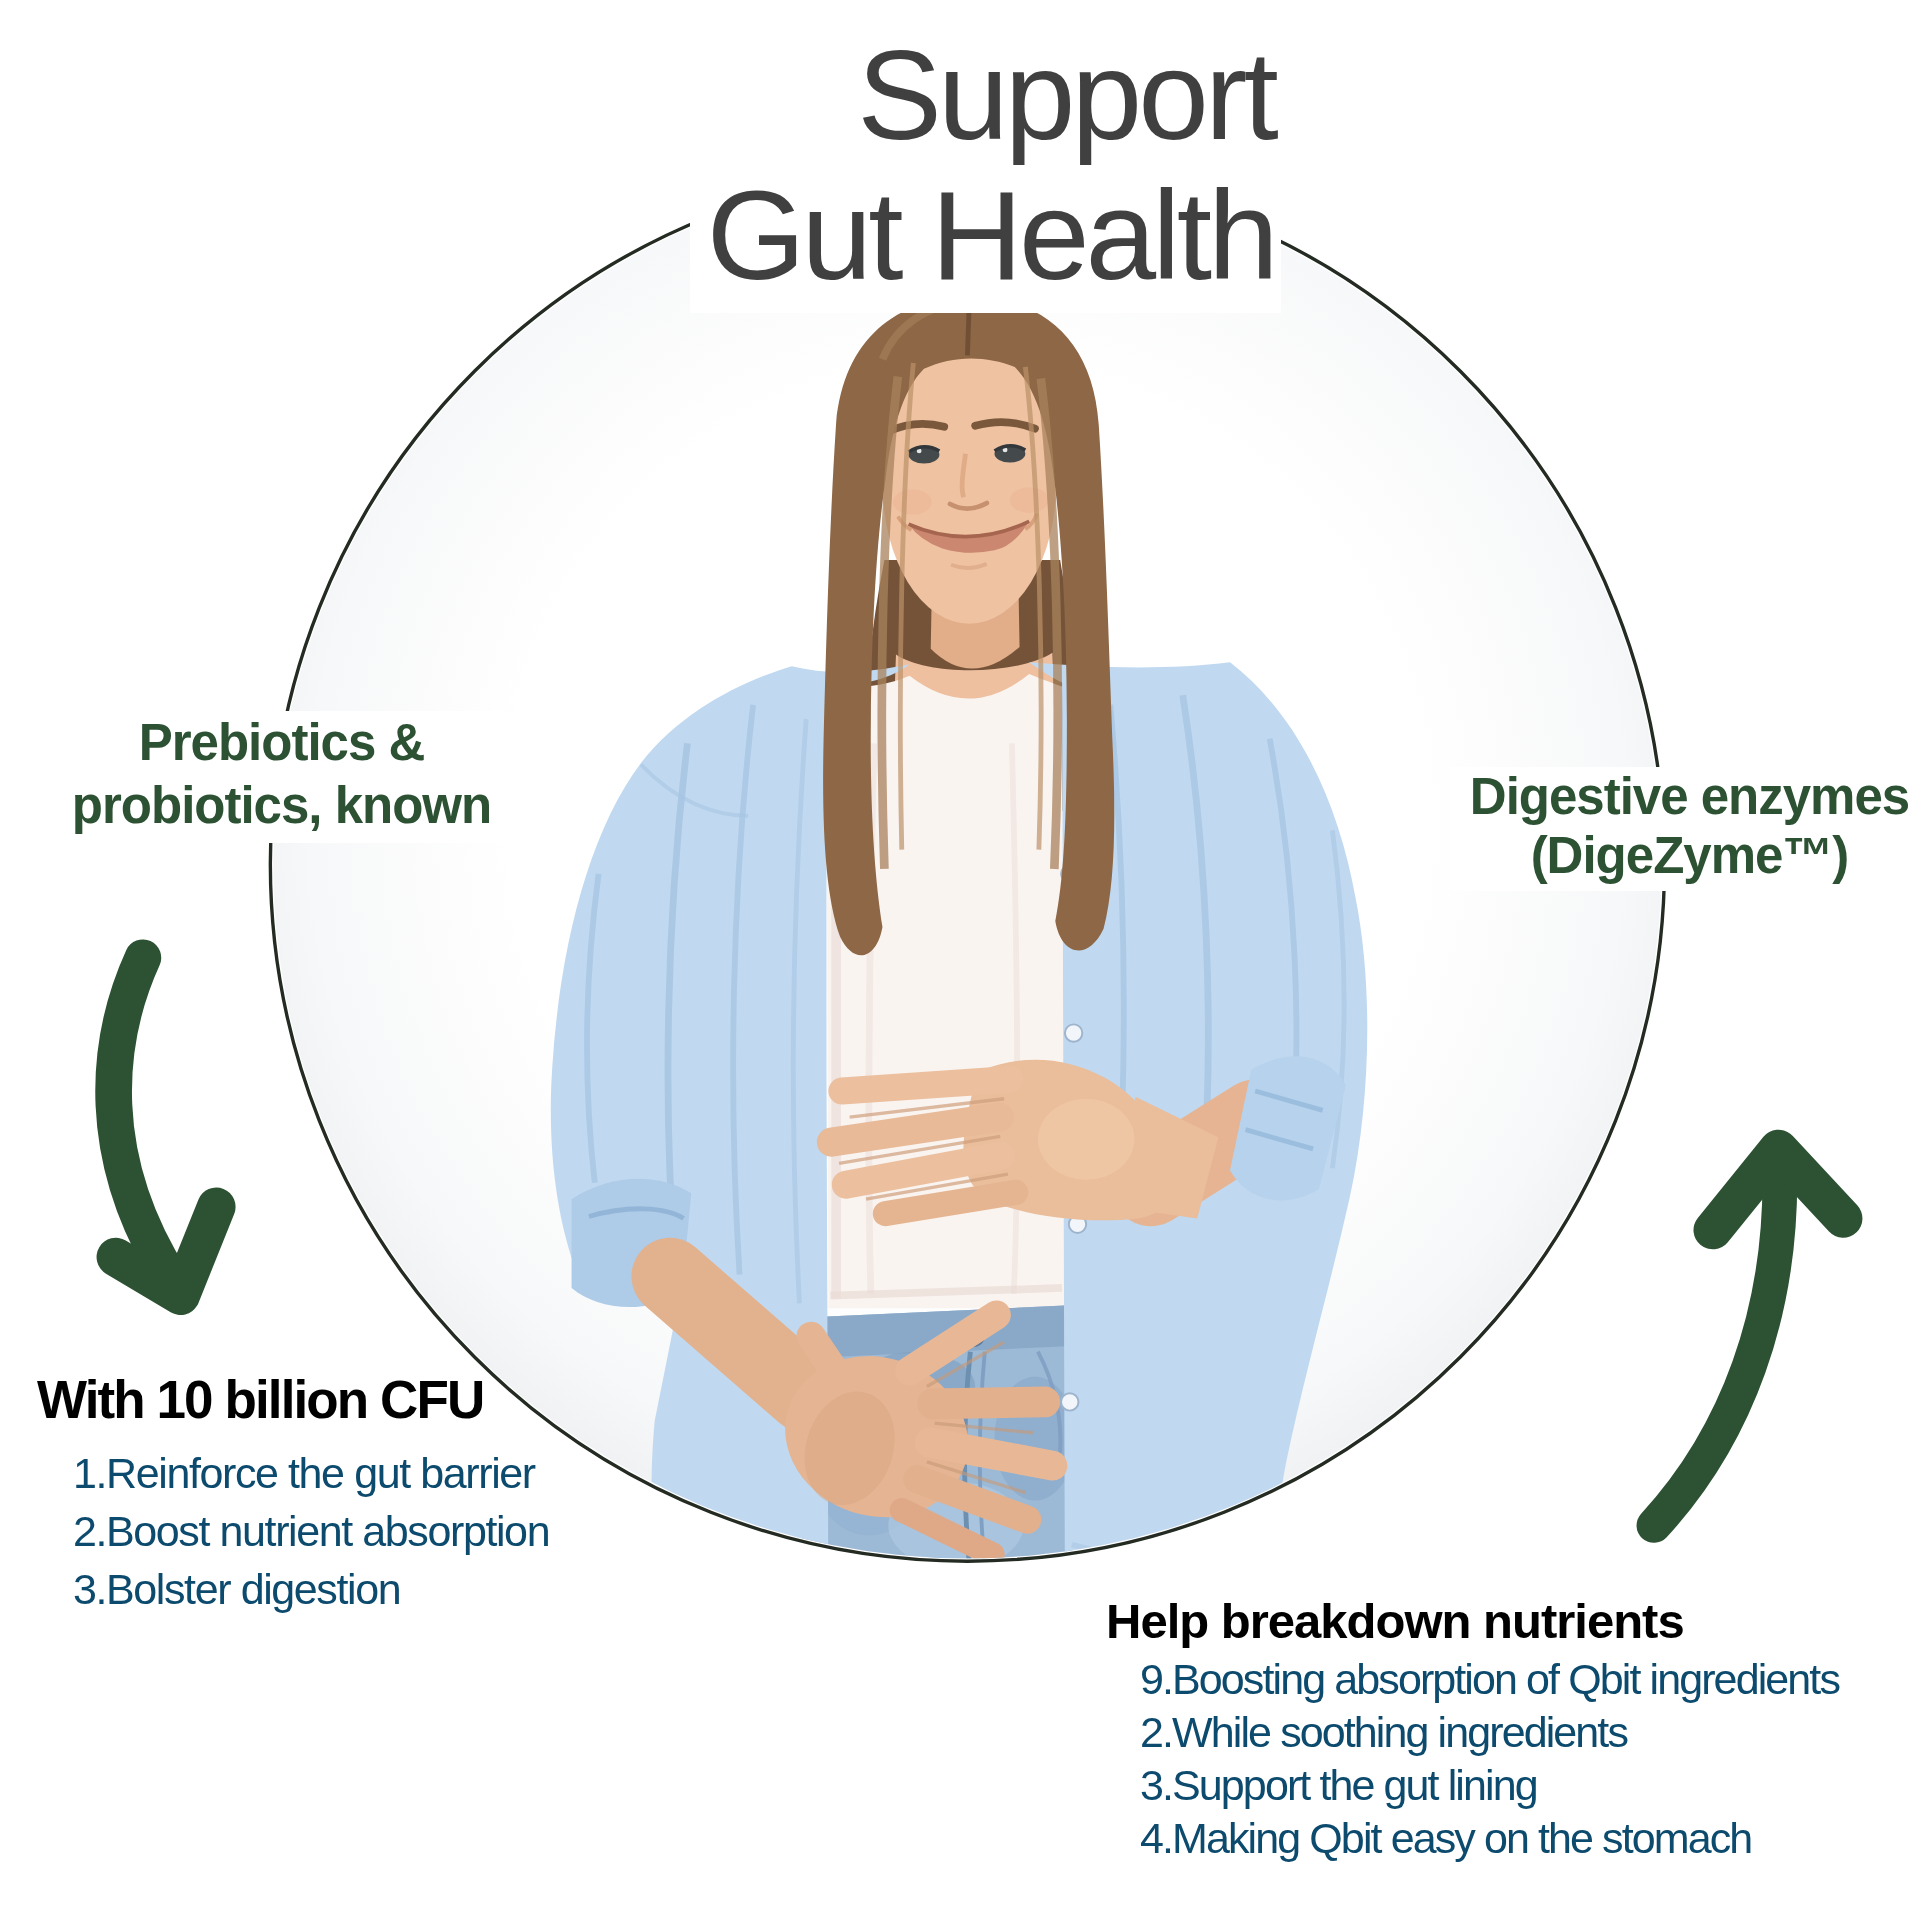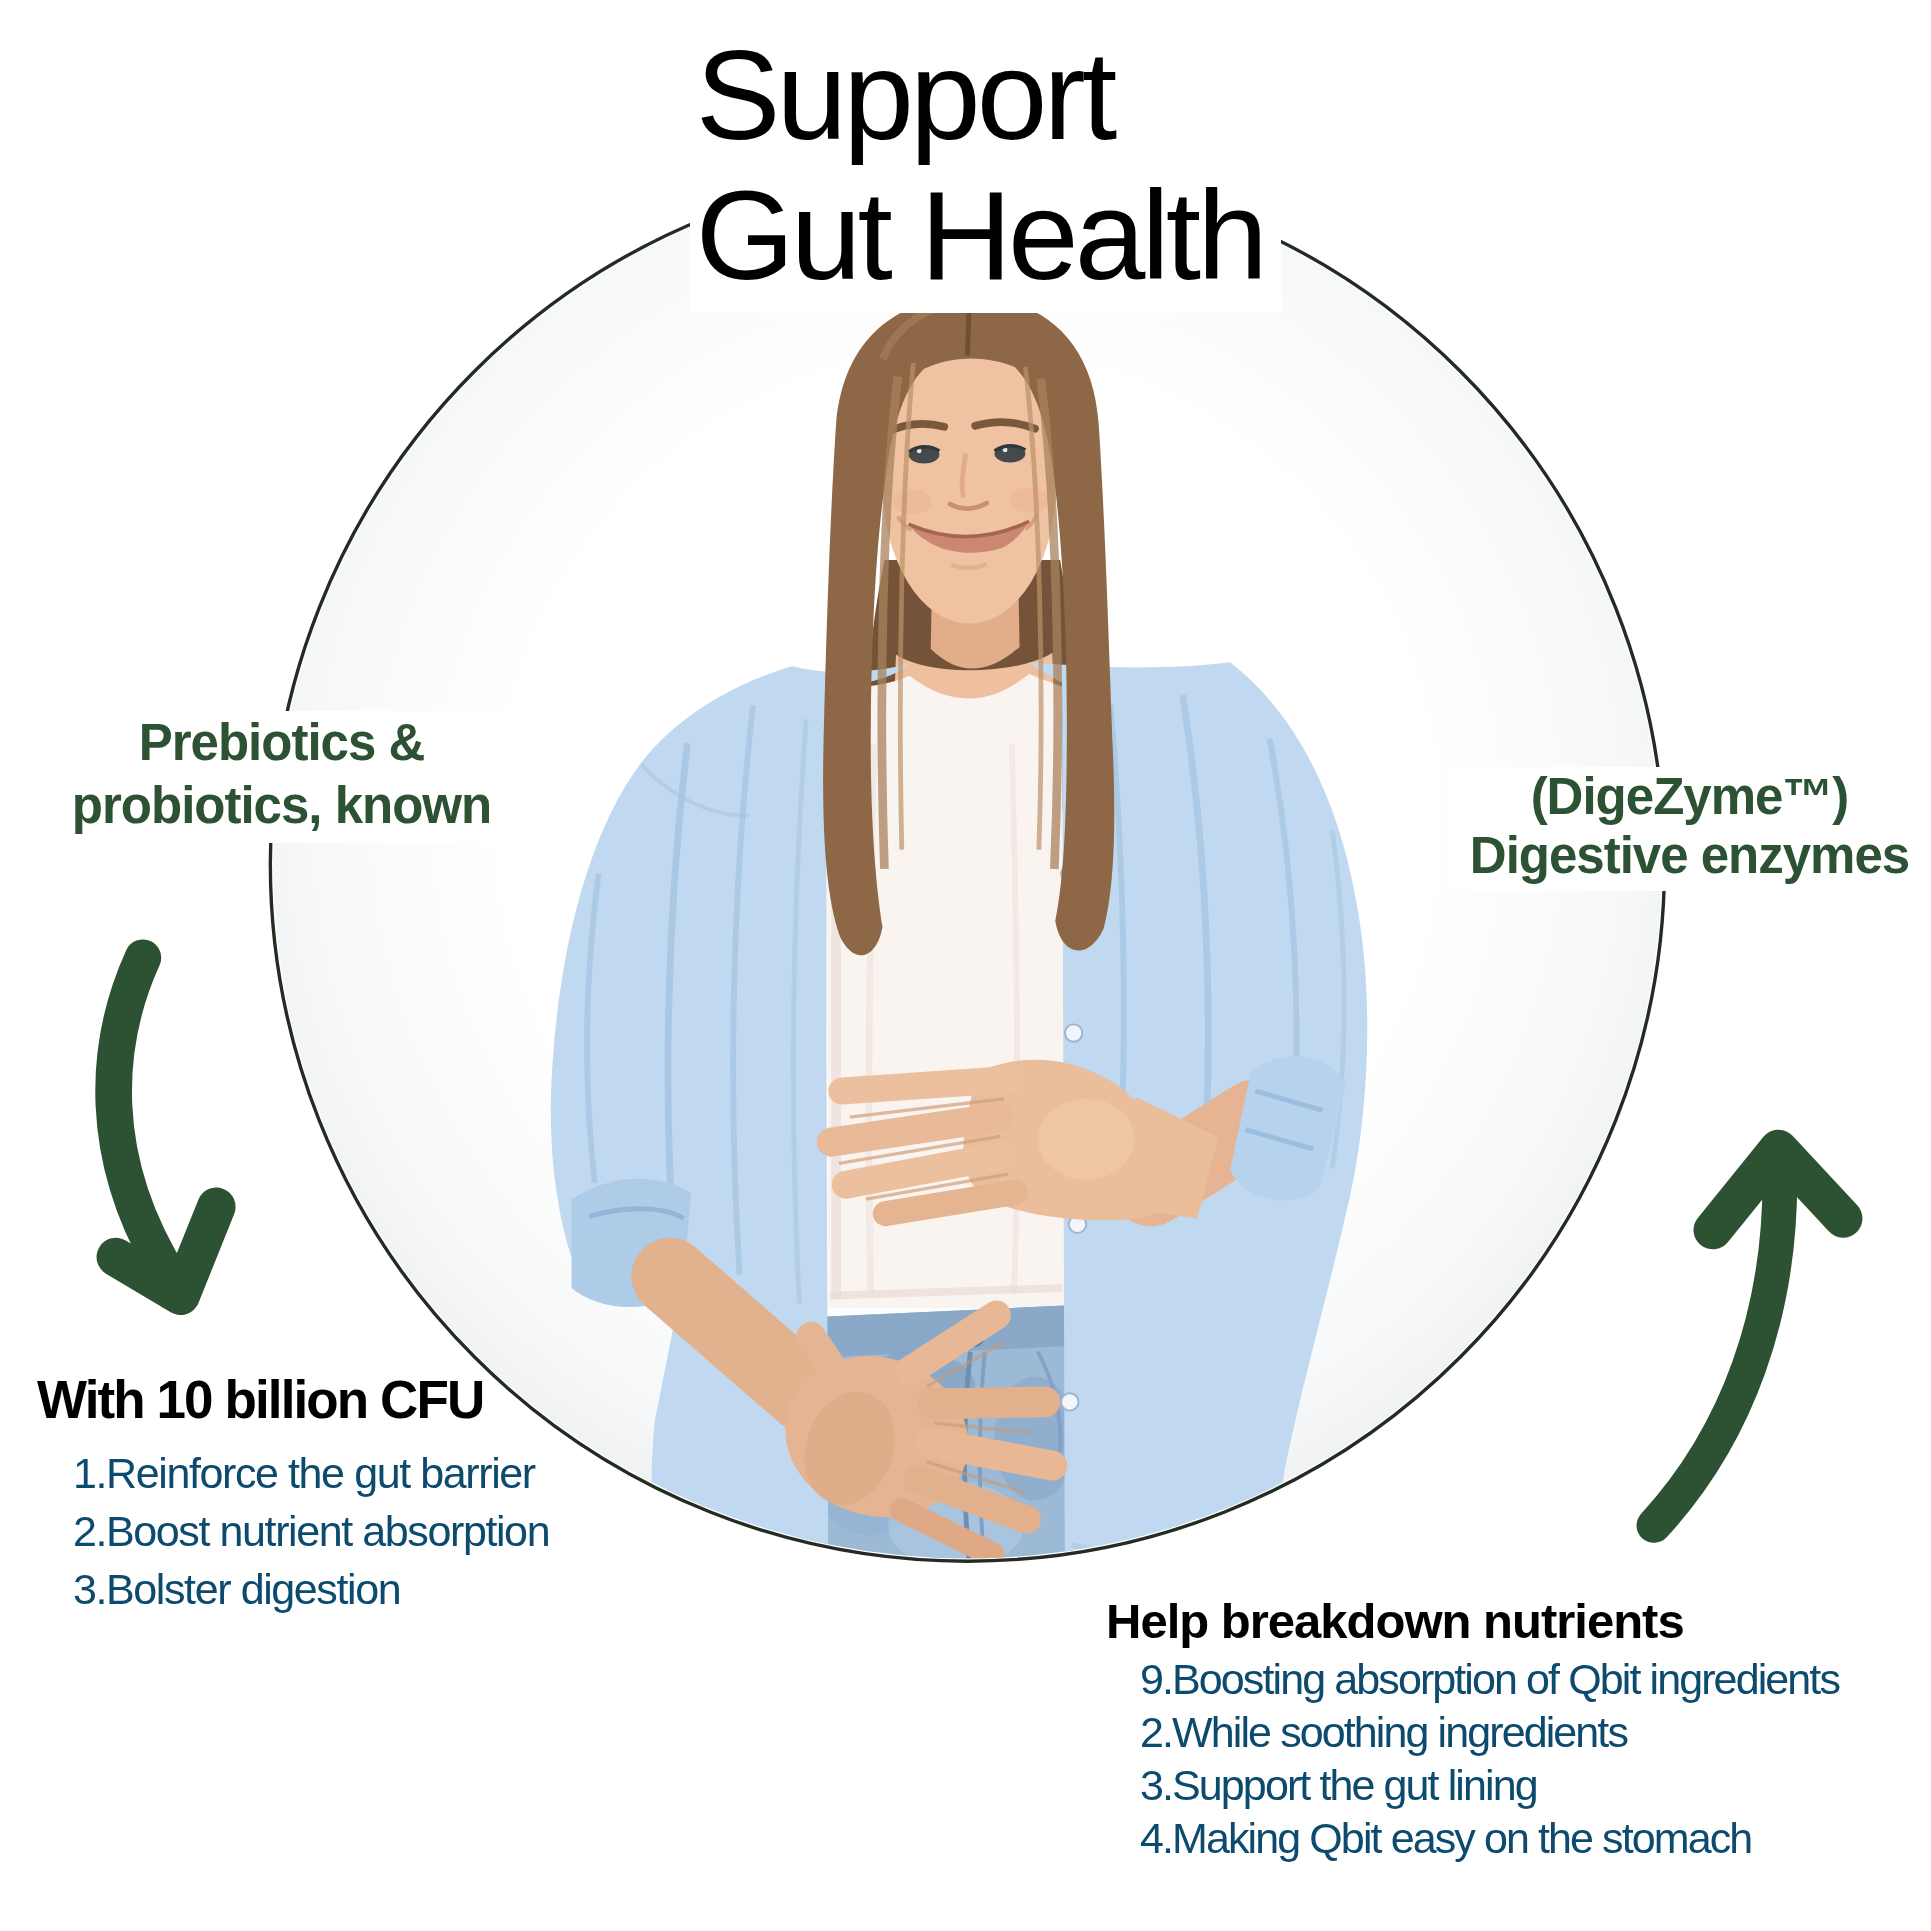--- a/index.html
+++ b/index.html
@@ -4,22 +4,22 @@
 <style>
   html,body{margin:0;padding:0;background:#fff;}
   #stage{
     position:relative;width:1931px;height:1931px;background:#ffffff;overflow:hidden;
     font-family:"Liberation Sans",sans-serif;
   }
   #scene{position:absolute;left:0;top:0;width:1931px;height:1931px;}
   .abs{position:absolute;}
   
   #title{
-    left:690px;top:25px;width:579px;text-align:left;background:#ffffff;
-    color:#000000;font-size:127px;font-weight:300;line-height:140px;letter-spacing:-3.9px;
+    left:690px;top:25px;width:579px;text-align:right;background:#ffffff;
+    color:#404040;font-size:127px;font-weight:300;line-height:140px;letter-spacing:-3.9px;
     padding:0 5.8px 7.7px 5.8px;
   }
   
   .side-label{
     background:#ffffff;color:#2c5133;font-weight:bold;text-align:center;
   }
   #label-left{left:40px;top:711px;width:483px;font-size:51px;line-height:63px;letter-spacing:-1px;padding-bottom:5.8px;}
   #label-right{left:1450px;top:767px;width:479px;font-size:51px;line-height:59px;letter-spacing:-1px;padding-bottom:5.8px;}
   
   .bl-heading{color:#000000;font-weight:bold;white-space:nowrap;}
@@ -167,22 +167,22 @@
     <span class="li">Support</span>
     <span class="li">Gut Health</span>
   </div>
 
   <div id="label-left" class="abs side-label">
     <span class="li">Prebiotics &amp;</span>
     <span class="li">probiotics, known</span>
   </div>
 
   <div id="label-right" class="abs side-label">
+    <span class="li">Digestive enzymes</span>
     <span class="li">(DigeZyme™)</span>
-    <span class="li">Digestive enzymes</span>
   </div>
 
   <div id="bl-head" class="abs bl-heading">With 10 billion CFU</div>
   <div id="bl-list" class="abs num-list">
     <span class="li">1.Reinforce the gut barrier</span>
     <span class="li">2.Boost nutrient absorption</span>
     <span class="li">3.Bolster digestion</span>
   </div>
 
   <div id="br-head" class="abs bl-heading">Help breakdown nutrients</div>

